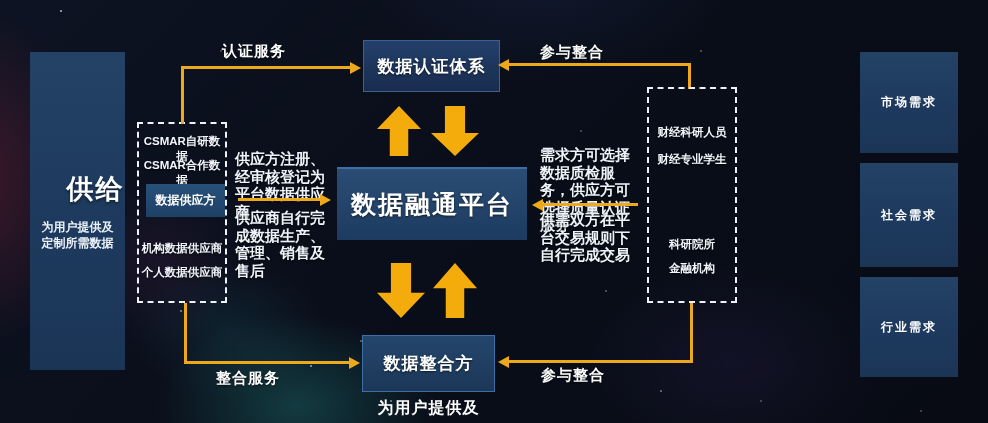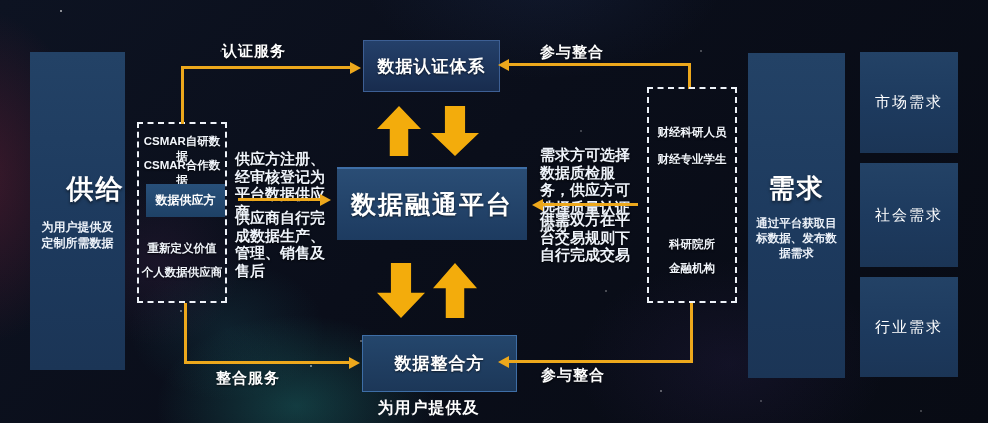--- a/index.html
+++ b/index.html
@@ -45,50 +45,50 @@
   .block-up   { clip-path:polygon(50% 0%, 100% 46%, 71% 46%, 71% 100%, 29% 100%, 29% 46%, 0% 46%); }
   .block-down { clip-path:polygon(50% 100%, 100% 54%, 71% 54%, 71% 0%, 29% 0%, 29% 54%, 0% 54%); }
   .h-line, .v-line { position:absolute; background:#eda81c; }
   .arr { position:absolute; width:0; height:0; }
   .arr-r { border-top:6px solid transparent; border-bottom:6px solid transparent; border-left:11px solid #eda81c; }
   .arr-l { border-top:6px solid transparent; border-bottom:6px solid transparent; border-right:11px solid #eda81c; }
   .flow-label { position:absolute; width:110px; text-align:left; font-size:15px; font-weight:700;
     letter-spacing:1px; text-shadow:0 1px 2px rgba(0,0,0,.7); }
   .note { position:absolute; font-size:15px; font-weight:700; line-height:17.5px; color:#eef3fa;
     text-shadow:0 1px 2px rgba(0,0,0,.8); }
-  .demand-type { font-size:15px; font-weight:400; letter-spacing:2px; }
+  .demand-type { font-size:12px; font-weight:700; letter-spacing:2px; }
   .demand-title { font-size:26px; font-weight:700; letter-spacing:2px; text-shadow:0 2px 3px rgba(0,0,0,.5); }
   .demand-sub { font-size:11.5px; font-weight:700; line-height:15px; text-align:center; margin-top:10px; padding:0 5px; color:#eef3fa; }
 </style>
 </head>
 <body>
 
 <div id="stage">
 
   <div class="stars"></div>
 
   <div class="box" style="left:30px; top:52px; width:95px; height:318px;">
     <div class="tall-title">供给</div>
     <div class="tall-sub preline">为用户提供及
 定制所需数据</div>
   </div>
 
   <div class="dashed-panel" style="left:137px; top:122px; width:90px; height:181px;">
     <div class="panel-item" style="top:10px;">CSMAR自研数据</div>
     <div class="panel-item" style="top:34px;">CSMAR合作数据</div>
     <div class="panel-highlight" style="left:7px; right:0; top:60px; height:33px;">数据供应方</div>
-    <div class="panel-item" style="top:117px;">重新定义价值</div>
+    <div class="panel-item" style="top:117px;">机构数据供应商</div>
     <div class="panel-item" style="top:141px;">个人数据供应商</div>
   </div>
 
   <div class="node cert" style="left:363px; top:40px; width:137px; height:52px;">数据认证体系</div>
 
   <div class="node platform" style="left:337px; top:167px; width:190px; height:73px;">数据融通平台</div>
 
-  <div class="node integrator" style="left:362px; top:335px; width:155px; height:57px;text-align:center;">数据整合方</div>
+  <div class="node integrator" style="left:362px; top:335px; width:133px; height:57px;text-align:center;">数据整合方</div>
 
   <div class="slogan" style="left:362px; top:398px; width:133px;">为用户提供及</div>
 
   <div class="block-arrow block-up" style="left:377px; top:106px; width:44px; height:50px;"></div>
   <div class="block-arrow block-down" style="left:431px; top:106px; width:48px; height:50px;"></div>
 
   <div class="block-arrow block-down" style="left:377px; top:263px; width:48px; height:55px;"></div>
   <div class="block-arrow block-up" style="left:433px; top:263px; width:44px; height:55px;"></div>
 
   <div class="v-line" style="left:181px; top:66px; width:3px; height:58px;"></div>
@@ -121,24 +121,20 @@
   <div class="arr arr-l" style="left:498px; top:356px;"></div>
   <div class="flow-label" style="left:541px; top:366px;">参与整合</div>
 
   <div class="dashed-panel" style="left:647px; top:87px; width:90px; height:216px;">
     <div class="panel-item" style="top:36px;">财经科研人员</div>
     <div class="panel-item" style="top:63px;text-align:center;">财经专业学生</div>
     <div class="panel-item" style="top:148px;font-family:Liberation Mono, monospace;">科研院所</div>
     <div class="panel-item" style="top:172px;">金融机构</div>
   </div>
 
-  <div class="box" style="left:748px; top:53px; width:97px; height:325px;">
-    <div class="demand-title">需求</div>
-    <div class="demand-sub">通过平台获取目标数据、发布数据需求</div>
-  </div>
 
   <div class="box" style="left:860px; top:52px; width:98px; height:101px;">
     <div class="demand-type">市场需求</div>
   </div>
   <div class="box" style="left:860px; top:163px; width:98px; height:104px;">
     <div class="demand-type">社会需求</div>
   </div>
   <div class="box" style="left:860px; top:277px; width:98px; height:100px;">
     <div class="demand-type">行业需求</div>
   </div>

